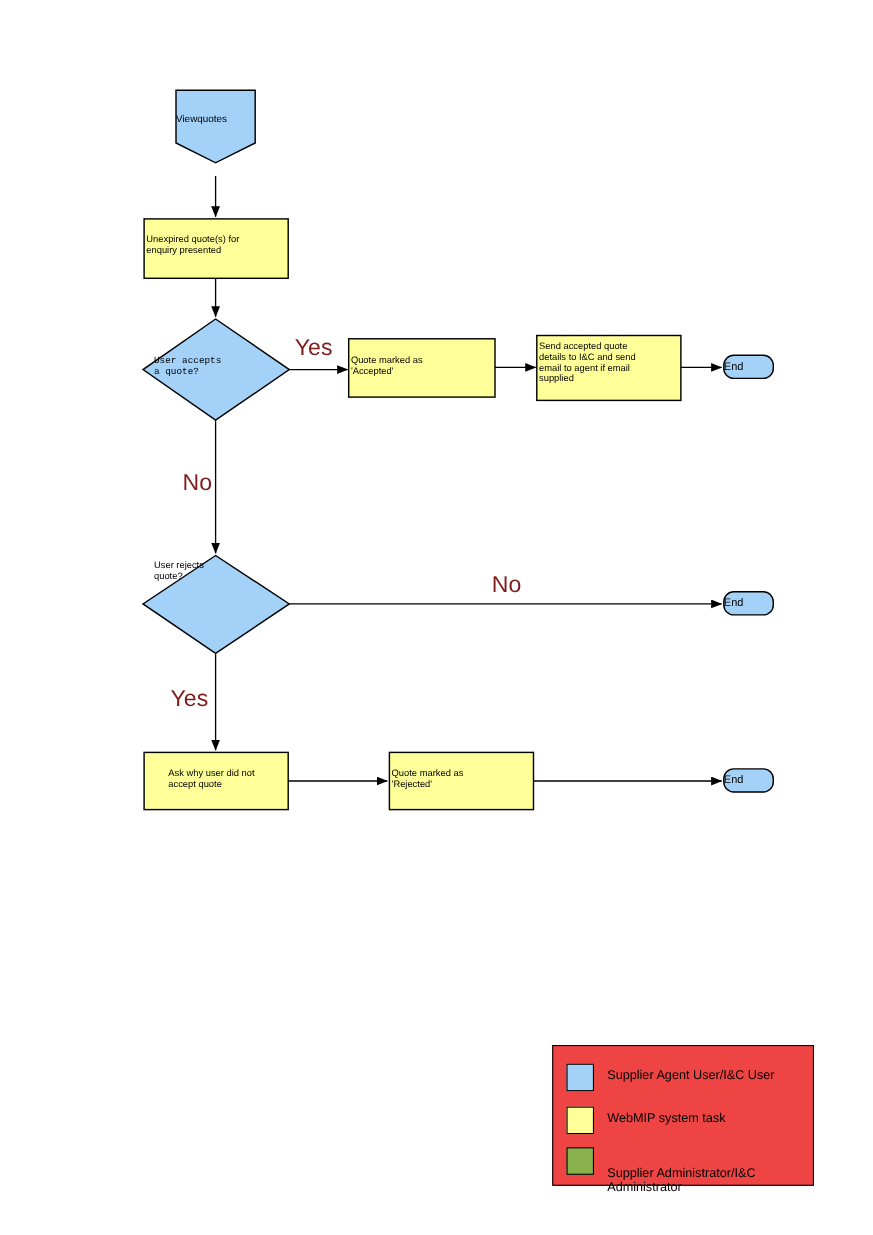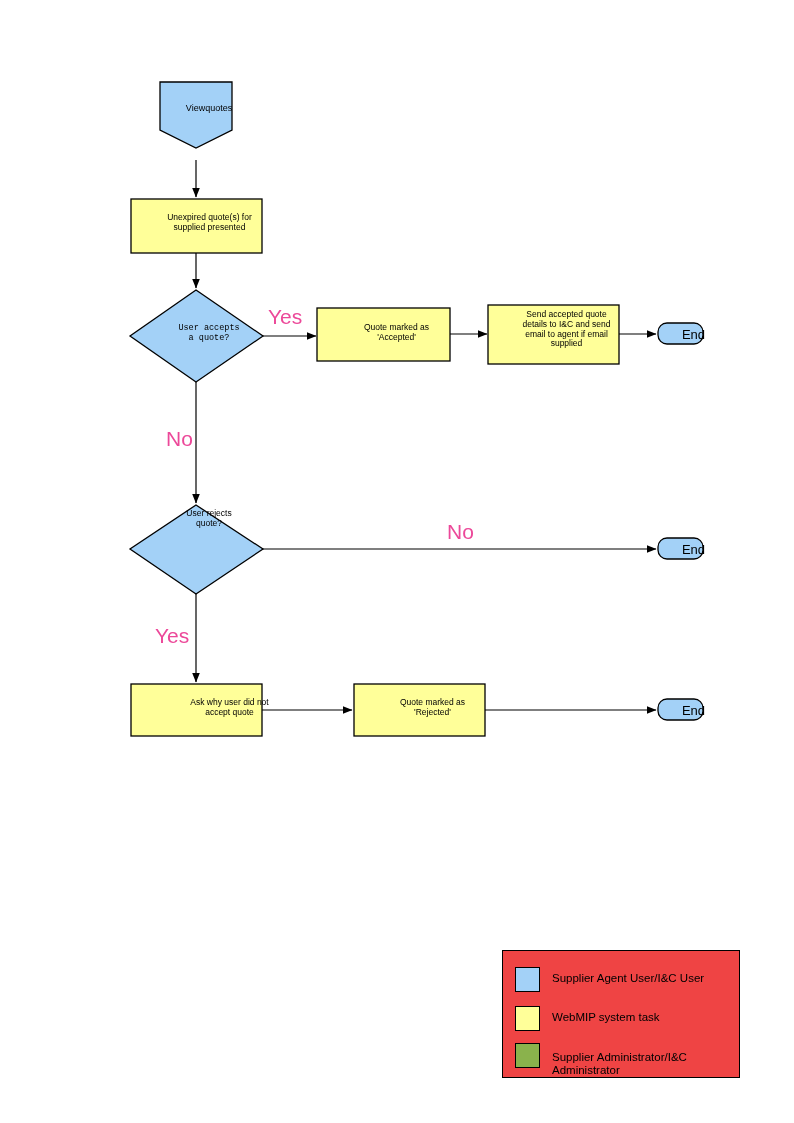--- a/index.html
+++ b/index.html
@@ -18,36 +18,35 @@
   }
   #canvas {
     position: absolute;
     left: 0;
     top: 0;
     width: 794px;
     height: 1123px;
   }
   .node-label {
     position: absolute;
-    text-align: center;
+    text-align: left;
     font-family: "Liberation Sans", sans-serif;
     color: #000000;
     pointer-events: none;
     line-height: 1.15;
     white-space: pre-line;
-    padding-left: 13px;
   }
   .flow-text { font-size: 8.5px; }
-  .end-text  { font-size: 13px; }
+  .end-text  { font-size: 10px; }
   .start-text{ font-size: 9px; }
   .branch-label {
     position: absolute;
     font-family: "Liberation Sans", sans-serif;
     font-size: 21px;
-    color: #ec4899;
+    color: #7f1d1d;
     letter-spacing: 0px;
   }
   .legend-box {
     position: absolute;
     left: 502px;
     top: 950px;
     width: 238px;
     height: 128px;
     border: 1px solid #000000;
     background: #ef4444;
@@ -117,21 +116,21 @@
   <rect x="131" y="684" width="131" height="52" fill="#FFFF99" stroke="#000000" stroke-width="1.3"></rect>
 
   <rect x="354" y="684" width="131" height="52" fill="#FFFF99" stroke="#000000" stroke-width="1.3"></rect>
 
   <rect x="658" y="699" width="45" height="21" rx="9" ry="9" fill="#A3D1F7" stroke="#000000" stroke-width="1.3"></rect>
 </svg>
 
 <div class="node-label start-text" style="left:160px; top:103px; width:72px;">Viewquotes</div>
 
 <div class="node-label flow-text" style="left:133px; top:213px; width:127px;">Unexpired quote(s) for
-supplied presented</div>
+enquiry presented</div>
 
 <div class="node-label flow-text" style="left:140px; top:324px; width:112px;font-family:Liberation Mono, monospace;">User accepts
 a quote?</div>
 
 <div class="node-label flow-text" style="left:319px; top:323px; width:129px;">Quote  marked as
 'Accepted'</div>
 
 <div class="node-label flow-text" style="left:490px; top:310px; width:127px;">Send accepted quote
 details to I&amp;C and send
 email to agent if email
@@ -166,16 +165,16 @@
     <span class="legend-text" style="margin-top:5px;">Supplier Agent User/I&amp;C User</span>
   </div>
 
   <div class="legend-row" style="top:55px;">
     <span class="legend-swatch" style="background:#FFFF99;"></span>
     <span class="legend-text" style="margin-top:5px;">WebMIP system task</span>
   </div>
 
   <div class="legend-row" style="top:92px;">
     <span class="legend-swatch" style="background:#8AB24C;"></span>
-    <span class="legend-text" style="margin-top:8px;">Supplier Administrator/I&amp;C
+    <span class="legend-text" style="margin-top:18px;">Supplier Administrator/I&amp;C
 Administrator</span>
   </div>
 </div>
 
 </body></html>

